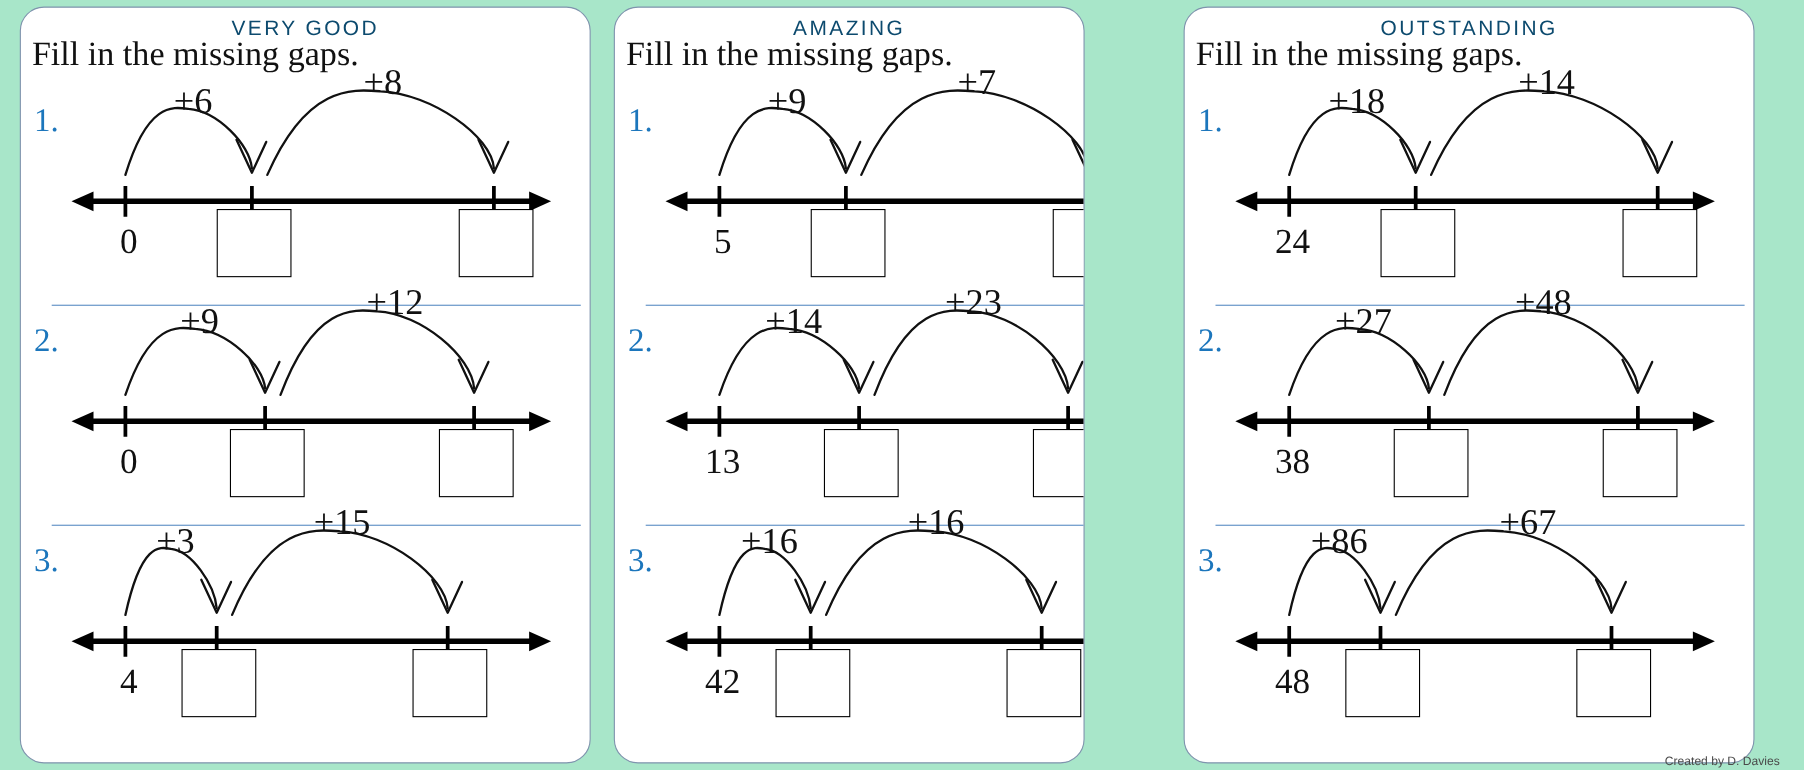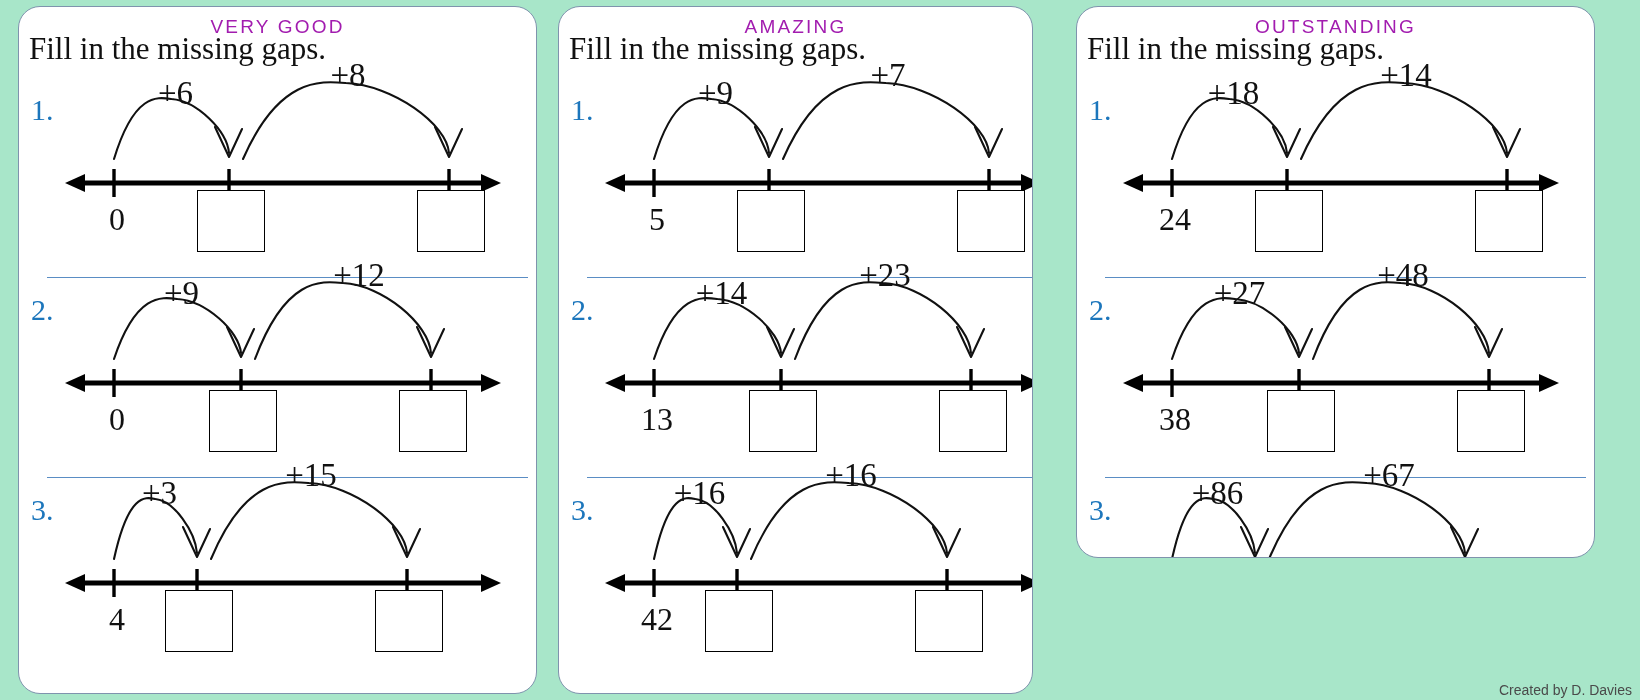--- a/index.html
+++ b/index.html
@@ -26,32 +26,32 @@
 
   .panel {
     position: relative;
     background: #ffffff;
     border: 1px solid #7f93ad;
     border-radius: 22px;
     box-sizing: border-box;
     overflow: hidden;
   }
   .panel-1 { position:absolute; left: 18px;   top: 6px; width: 519px; height: 688px; }
-  .panel-2 { position:absolute; left: 558px;  top: 6px; width: 475px; height: 688px; }
-  .panel-3 { position:absolute; left: 1076px; top: 6px; width: 519px; height: 552px; }
+  .panel-2 { position:absolute; left: 558px;  top: 6px; width: 428px; height: 688px; }
+  .panel-3 { position:absolute; left: 1076px; top: 6px; width: 519px; height: 688px; }
 
   .rating {
     position: absolute;
     top: 9px;
     left: 0; right: 0;
     text-align: center;
     font-family: "Liberation Sans", sans-serif;
     font-size: 19px;
     letter-spacing: 2.2px;
-    color: #a21caf;
+    color: #0c4a6e;
     white-space: nowrap;
   }
   .panel-title {
     position: absolute;
     top: 24px;
     left: 10px;
     font-family: "Liberation Serif", serif;
     font-size: 31px;
     color: #111111;
     white-space: nowrap;
@@ -114,24 +114,24 @@
 
   .answerbox {
     position: absolute;
     border: 1.6px solid #000000;
     background: #ffffff;
     transform: translateX(-50%);
   }
 
   .credit {
     position: absolute;
-    right: 8px;
+    right: 22px;
     bottom: 2px;
     font-family: "Liberation Sans", sans-serif;
-    font-size: 14px;
+    font-size: 11px;
     color: #4a4a4a;
     white-space: nowrap;
   }
 </style>
 </head>
 <body>
 
 <div id="worksheet">
     <div class="panel panel-1">
       <div class="rating">VERY GOOD</div>

